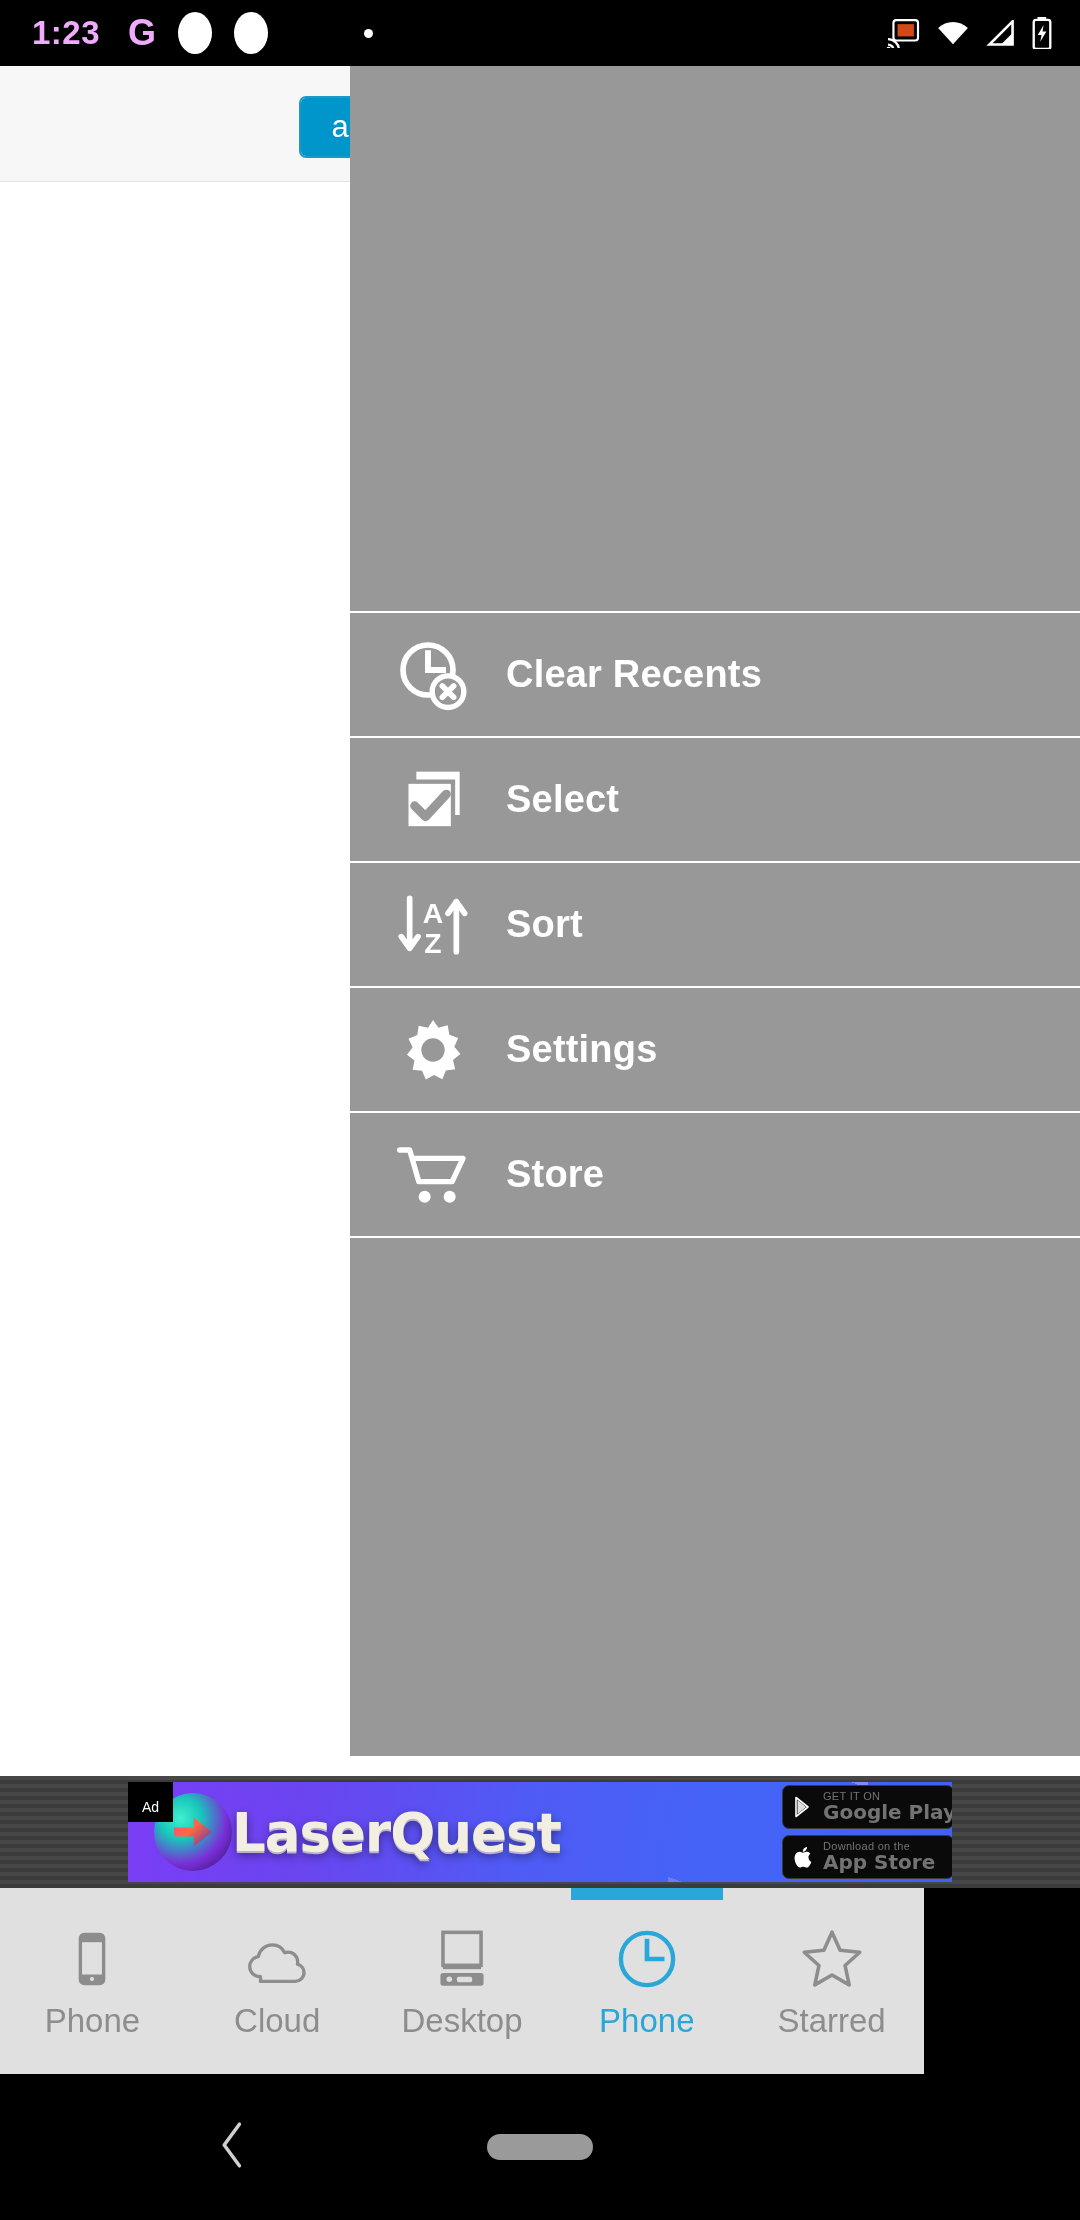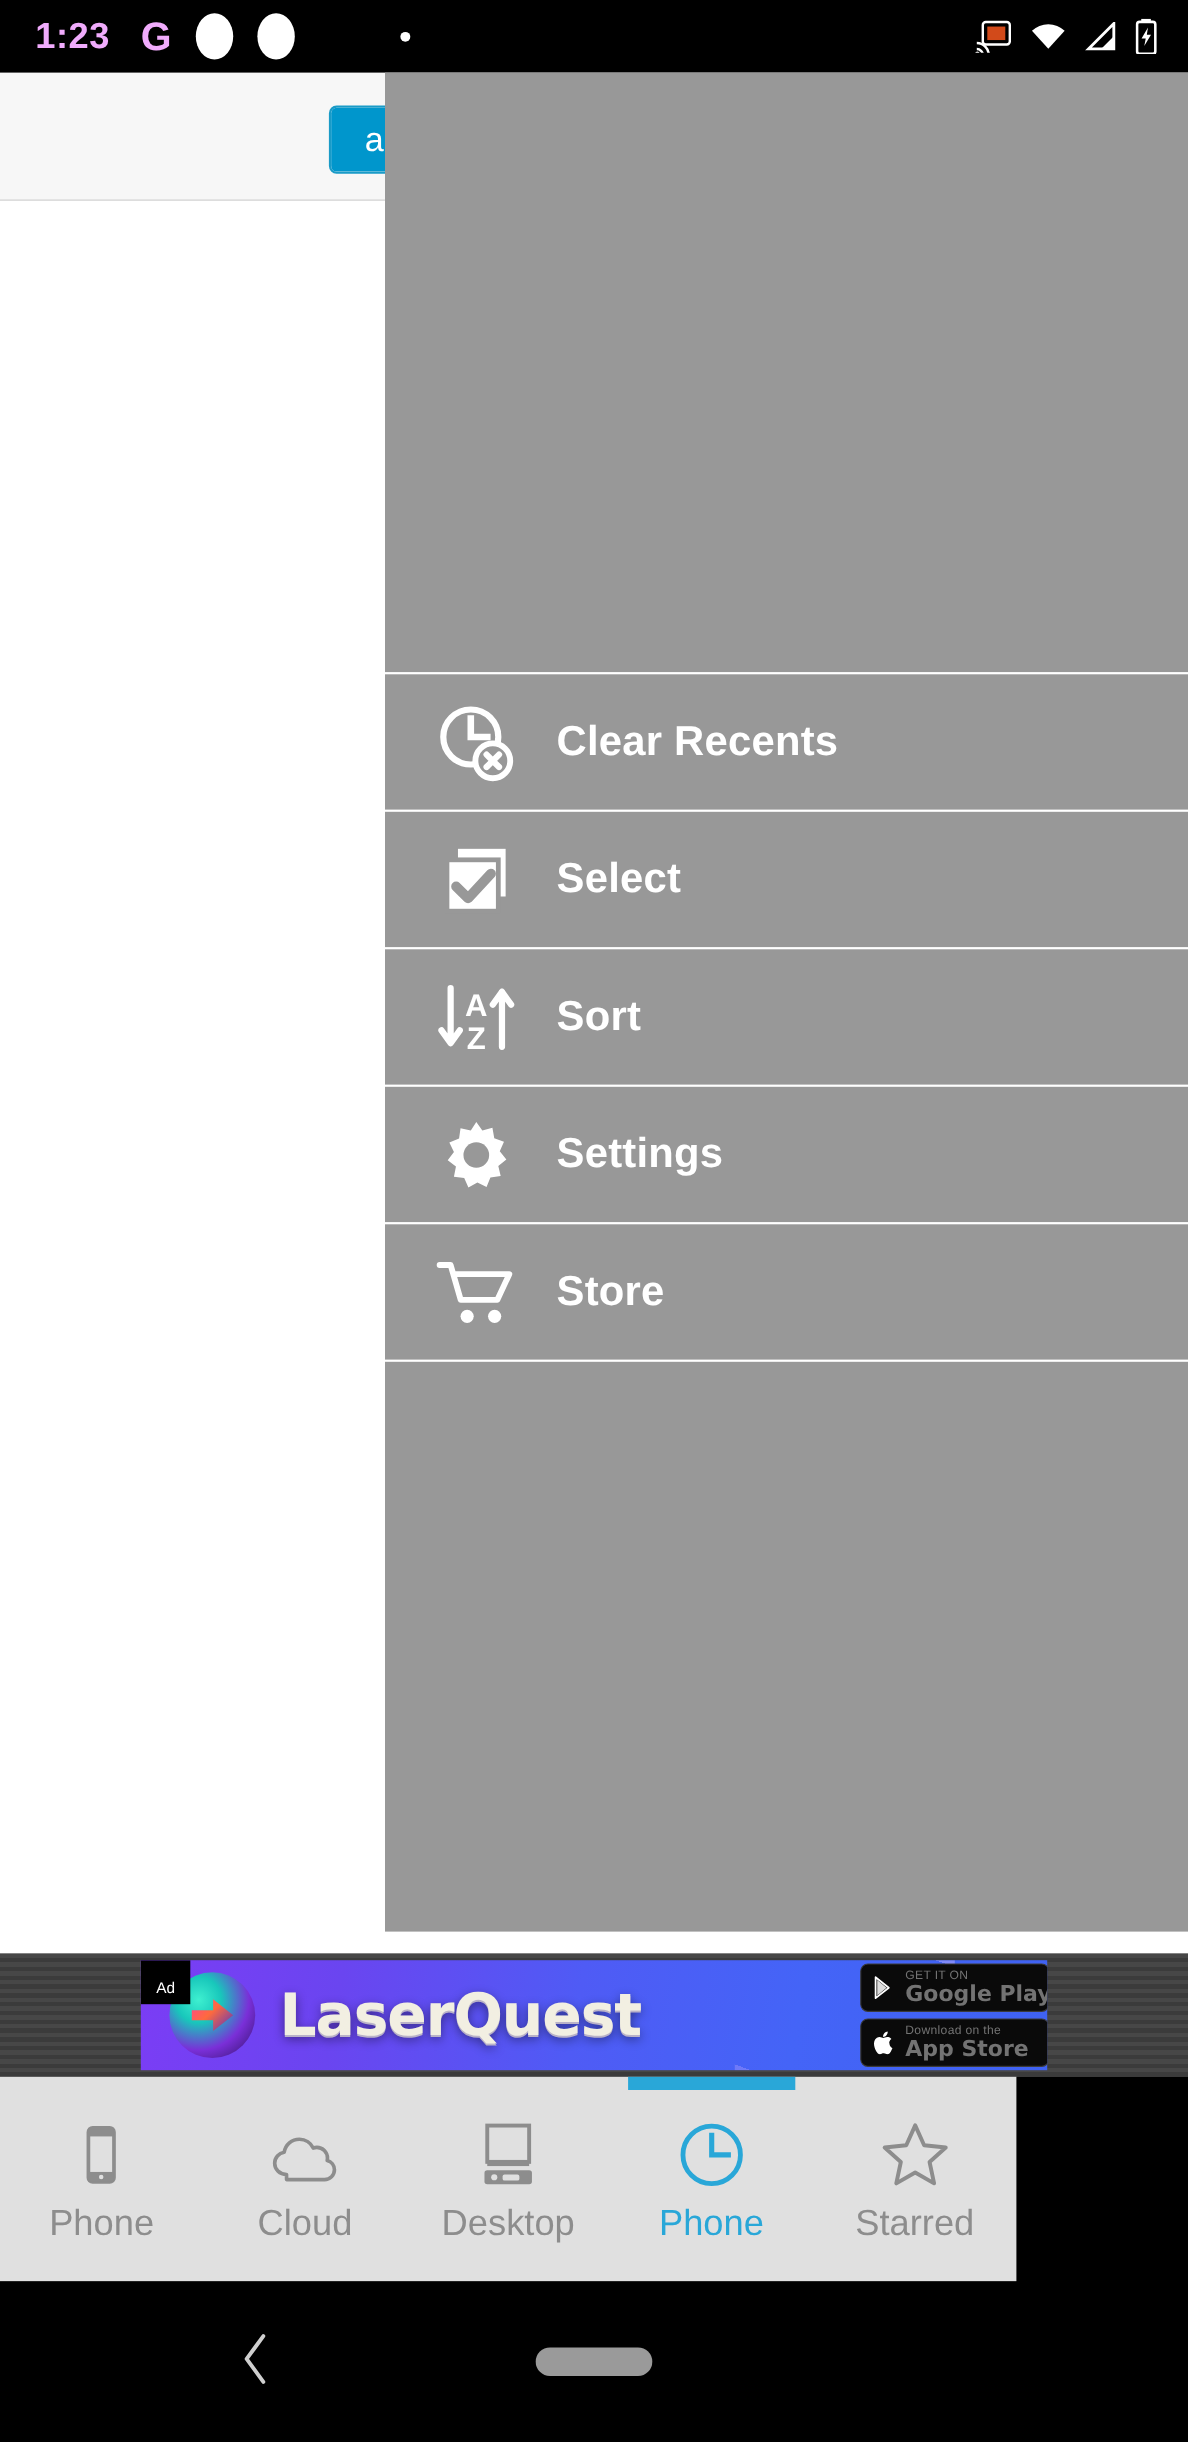--- a/index.html
+++ b/index.html
@@ -93,21 +93,21 @@
     width:78px; height:78px; margin-left:26px; border-radius:50%;
     background:radial-gradient(circle at 34% 32%, #3ef0d0 0%, #18c7bb 28%, #7a2fd8 62%, #2b1060 100%);
     position:relative; flex:0 0 78px; z-index:3;
   }
   .ad-logo::after{
     content:""; position:absolute; left:20px; top:20px; width:38px; height:38px;
     background:linear-gradient(135deg,#ff3ea5,#ff6a3d 45%,#3b2bd6);
     clip-path:polygon(0% 38%,52% 38%,52% 12%,100% 50%,52% 88%,52% 62%,0% 62%);
   }
   .ad-title{
-    margin-left:22px; font-size:53px; font-weight:700; letter-spacing:-1px;
+    font-size:53px; font-weight:700; letter-spacing:-1px;
     color:#f2efe2; z-index:3;
     text-shadow:0 2px 0 #b9b2c8, 0 4px 10px rgba(0,0,0,.45);
     font-family:"DejaVu Sans", sans-serif;
   }
   .ad-deco{
     position:absolute; left:540px; top:0; width:200px; height:100px; z-index:1;
     background:
       linear-gradient(200deg, rgba(180,170,255,.55) 0 6px, transparent 6px 26px),
       linear-gradient(20deg, rgba(160,150,250,.45) 0 5px, transparent 5px 22px);
   }

